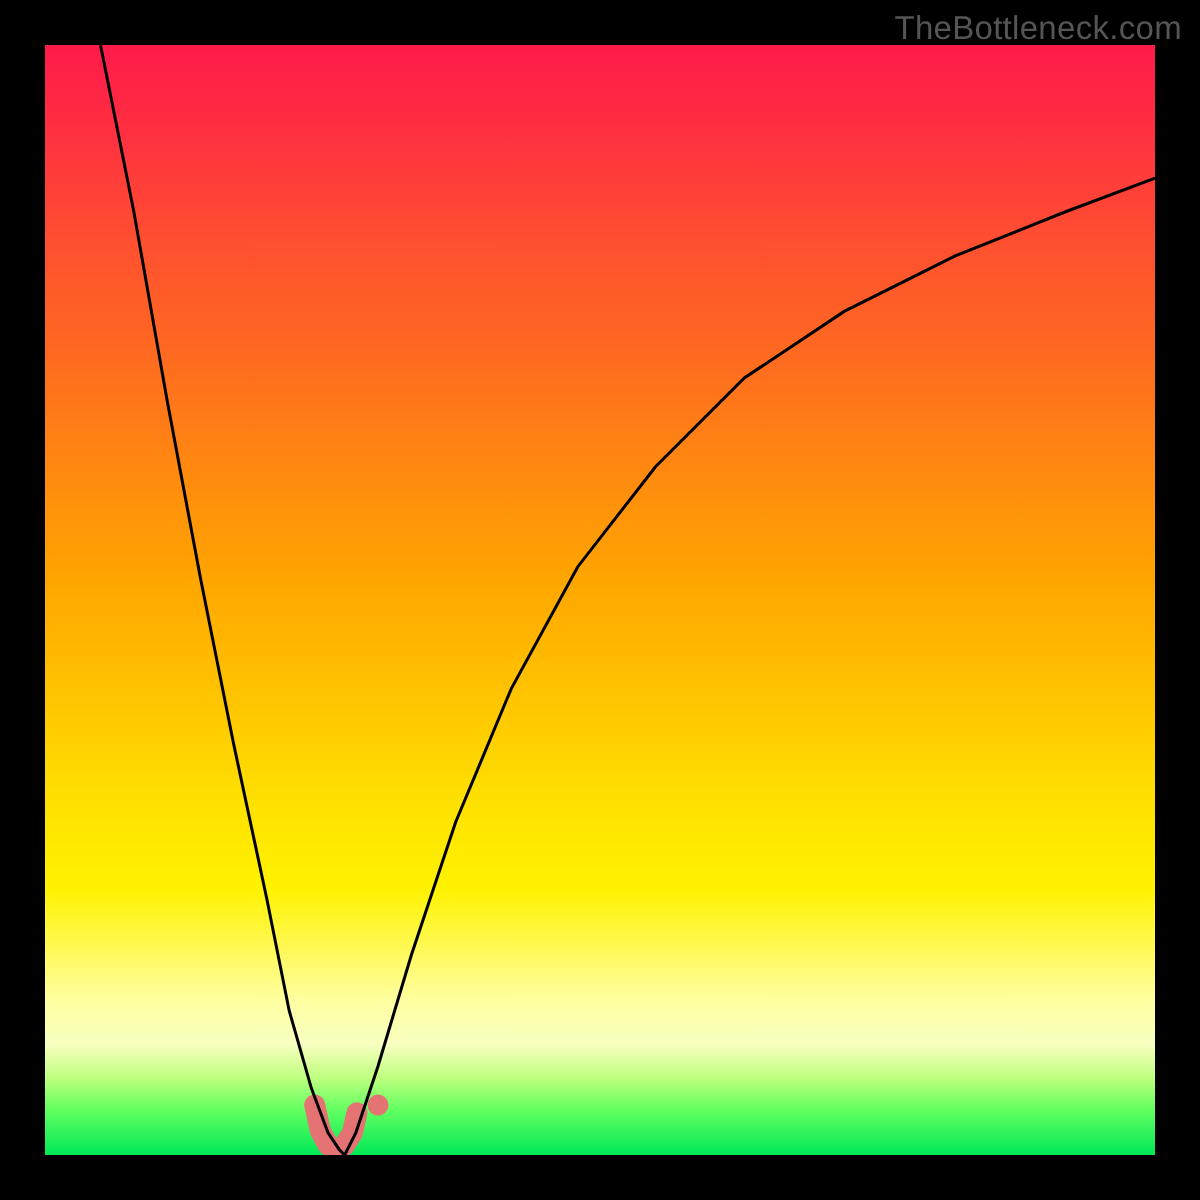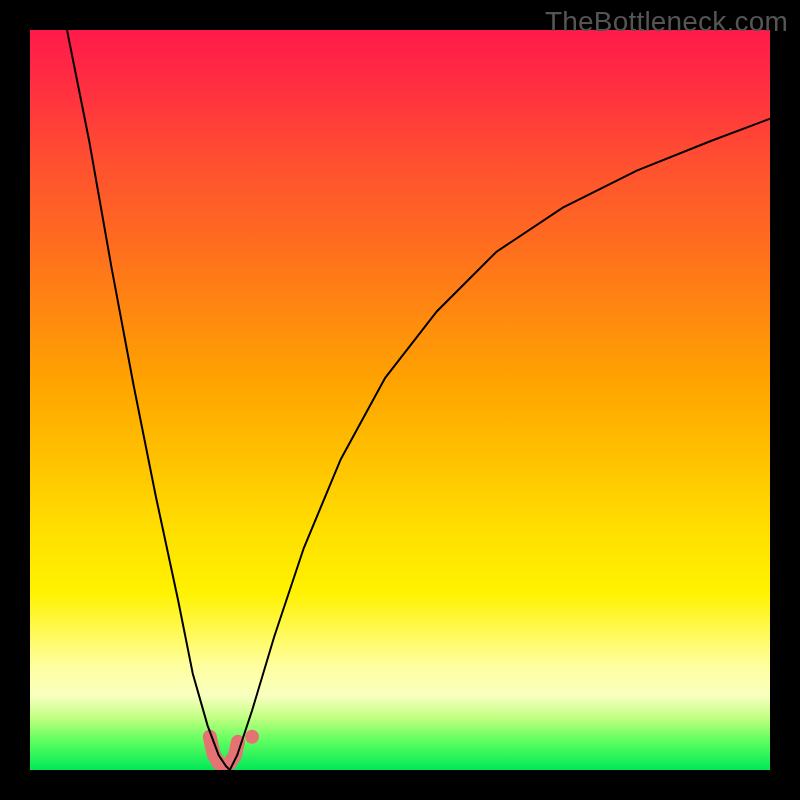--- a/index.html
+++ b/index.html
@@ -57,21 +57,21 @@
     stroke-linejoin: round;
   }
   .highlight-dot {
     fill: #e57373;
   }
   .watermark {
     position: absolute;
     top: 6px;
     right: 12px;
     color: #555;
-    font-size: 28px;
+    font-size: 22px;
     font-weight: 400;
     letter-spacing: 0.2px;
   }
 </style>
 </head>
 <body>
 
 <div class="frame">
   <div class="plot-area">
     <div class="gradient-bg"></div>

